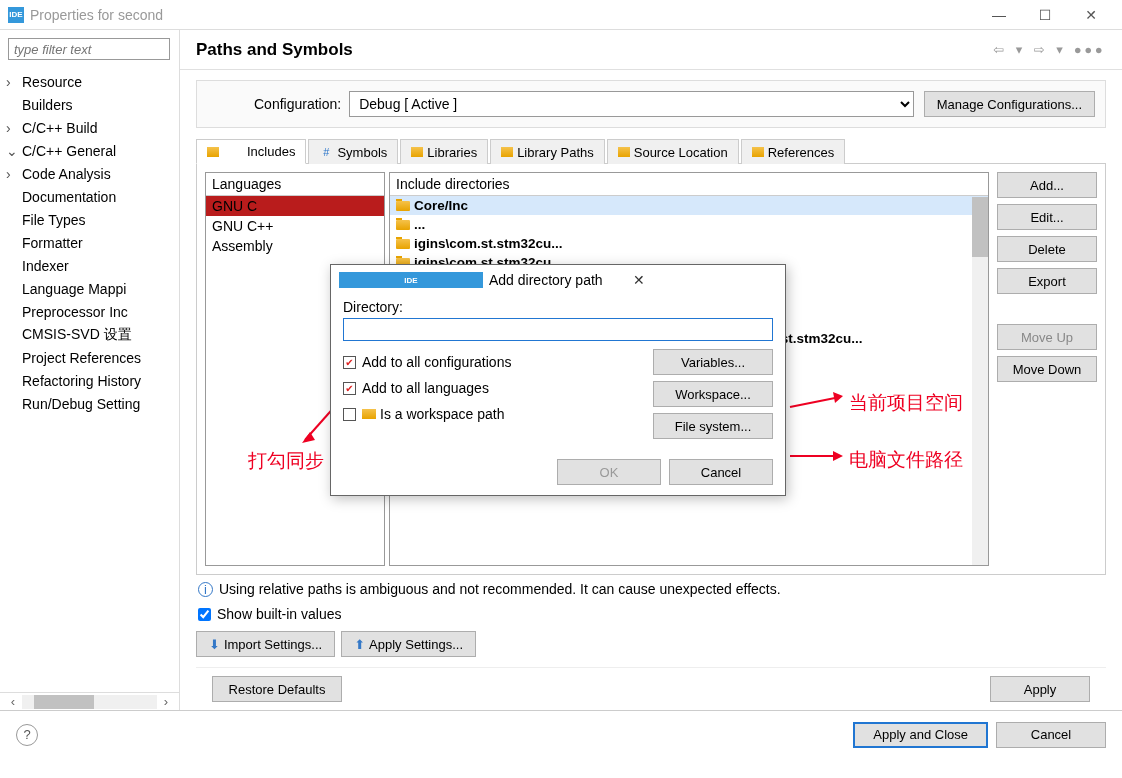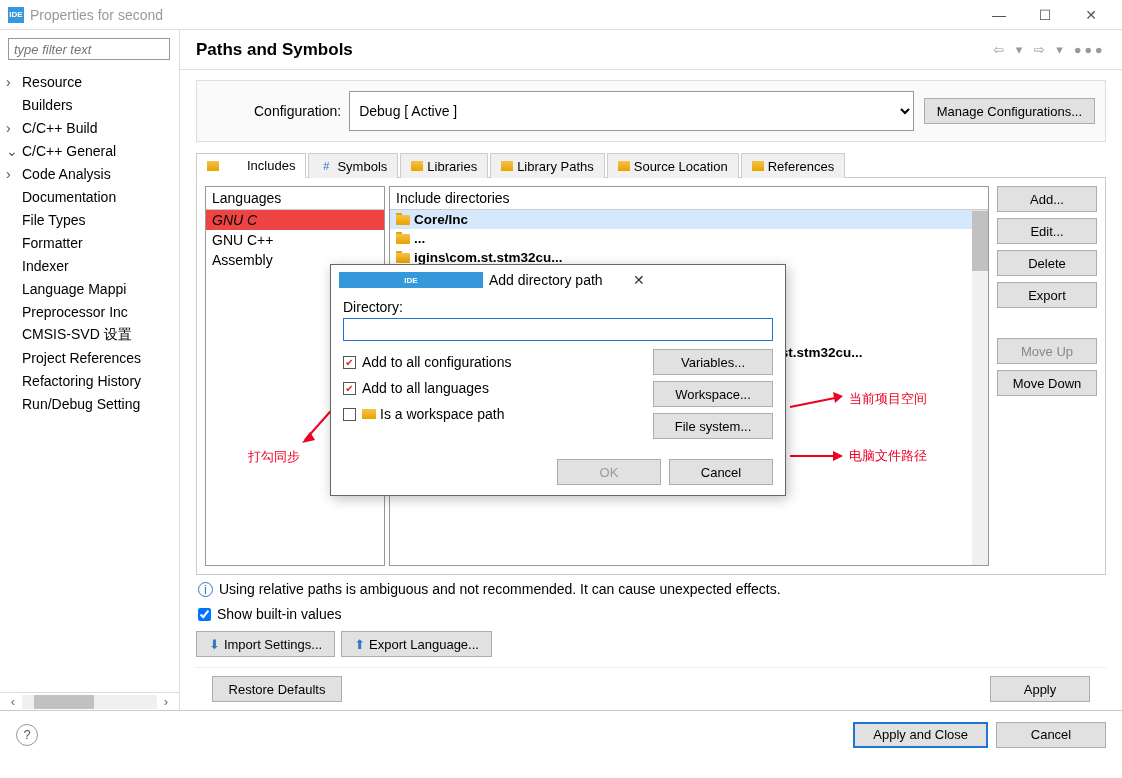--- a/index.html
+++ b/index.html
@@ -23,33 +23,33 @@
 .sb-bottom .sb-track { flex:1; height:14px; background:#f0f0f0; position:relative;}
 .sb-bottom .sb-thumb { position:absolute; left:12px; width:60px; height:14px; background:#c1c1c1;}
 .sb-bottom .sb-arr { width:18px; text-align:center; color:#666;}
 .content { flex: 1; display: flex; flex-direction: column; position: relative; }
 .header { display: flex; align-items: center; height: 40px; padding: 0 16px; border-bottom: 1px solid #e0e0e0; }
 .header h2 { font-size: 17px; font-weight: 600; flex: 1; }
 .header .nav-icons { color: #999; font-size: 13px; letter-spacing: 4px; }
 .body { flex: 1; padding: 10px 16px 0 16px; display:flex; flex-direction:column; position:relative;}
 .config-row { display: flex; align-items: center; background: #fafafa; border: 1px solid #ddd; padding: 10px; margin-bottom: 10px; }
 .config-row label { margin-right: 8px; font-size: 14px; margin-left: 47px; }
-.config-row select { flex: 1; height: 40px; border: 1px solid #999; padding: 2px 5px; font-size: 14px; background:#fff;}
+.config-row select { flex: 1; height: 26px; border: 1px solid #999; padding: 2px 5px; font-size: 14px; background:#fff;}
 .btn { background: #e1e1e1; border: 1px solid #adadad; padding: 4px 12px; font-size: 13px; cursor: default; height:26px; display:inline-flex; align-items:center; justify-content:center;}
 .btn:disabled { color: #888; }
 .config-row .btn { margin-left: 10px; }
 .tabs { display: flex; border-bottom: 1px solid #ccc; }
 .tab { padding: 4px 10px; border: 1px solid #ccc; border-bottom: none; background: #f0f0f0; margin-right: 2px; display: flex; align-items: center; font-size: 13px; position:relative; top:1px;}
 .tab.active { background: #fff; border-bottom:1px solid #fff;gap:24px;}
 .tab .ticon { width: 14px; height: 14px; margin-right: 4px; display: inline-flex; align-items:center; justify-content:center; font-size:11px;}
 .panel { flex: 1; display: flex; border: 1px solid #ccc; border-top: none; padding: 8px; min-height:0; }
 .lang-box { width: 180px; border: 1px solid #999; margin-right: 4px; display:flex; flex-direction:column;}
 .lang-box .hdr { padding: 3px 6px; border-bottom: 1px solid #ccc; font-size:14px;}
 .lang-box .item { padding: 2px 6px; font-size:14px;}
-.lang-box .item.sel { background: #ef4444; font-style: italic; }
+.lang-box .item.sel { background: #b91c1c; }
 .inc-box { flex: 1; border: 1px solid #999; margin-right: 8px; display:flex; flex-direction:column; overflow:hidden; position:relative;}
 .inc-box .hdr { padding: 3px 6px; border-bottom: 1px solid #ccc; font-size:14px;}
 .inc-list { flex:1; overflow:hidden; }
 .inc-row { padding: 2px 6px; font-size: 13.5px; font-weight: 600; display: flex; align-items: center; white-space:nowrap;}
 .inc-row.sel { background: #d6e8fb; }
 .inc-row .ficon { width: 14px; height: 10px; background: linear-gradient(#f5c24b,#e8a300); margin-right: 4px; border-radius:1px; position:relative;}
 .inc-row .ficon::before{content:"";position:absolute;top:-2px;left:0;width:6px;height:2px;background:#e8a300;}
 .inc-scroll { width:16px; background:#f0f0f0; position:absolute; right:0; top:24px; bottom:0;}
 .inc-scroll .thumb { position:absolute; top:0; left:0; right:0; height:60px; background:#c1c1c1;}
 .side-btns { width: 100px; display: flex; flex-direction: column; }
@@ -80,21 +80,21 @@
 .dlg-checks { flex: 1; }
 .dlg-check { display: flex; align-items: center; font-size: 14px; height: 26px; }
 .dlg-check .cbox { width:13px; height:13px; border:1px solid #555; margin-right:6px; display:inline-flex; align-items:center; justify-content:center; font-size:10px; color:#d22;}
 .dlg-check .ficon { width: 14px; height: 10px; background: linear-gradient(#f5c24b,#e8a300); margin-right: 4px;}
 .dlg-btncol { width: 120px; display: flex; flex-direction: column; gap: 6px; }
 .dlg-btncol .btn { width: 100%; }
 .dlg-footer { display: flex; justify-content: flex-end; gap: 8px; padding: 10px 12px; }
 .dlg-footer .btn { width: 104px; }
 .dlg-footer .btn[disabled] { color:#999; }
 .red-box { position:absolute; border:2px solid #e02;}
-.red-text { position:absolute; color:#e02; font-family: KaiTi, "楷体", serif; font-size:13px; pointer-events:none;}
+.red-text { position:absolute; color:#e02; font-family: KaiTi, "楷体", serif; font-size:19px; pointer-events:none;}
 .red-line { position:absolute; height:2px; background:#e02;}
 </style>
 </head>
 <body>
 
 <div class="titlebar">
   <span class="ide-icon">IDE</span>
   <span class="win-title">Properties for second</span>
   <div class="win-btns">
     <div class="win-btn">—</div>
@@ -290,21 +290,21 @@
         <input type="checkbox" checked="" style="">
         <span>Show built-in values</span>
       </div>
       <div class="settings-row">
         <button class="btn">
             <span class="sicon">⬇</span>
             <span>Import Settings...</span>
           </button>
         <button class="btn">
             <span class="sicon">⬆</span>
-            <span>Export Language...</span>
+            <span>Apply Settings...</span>
           </button>
       </div>
       <div class="footer-inner">
         <button class="btn" style="width:130px;">Restore Defaults</button>
         <button class="btn" style="width:100px;">Apply</button>
       </div>
     </div>
   </div>
 </div>
 

